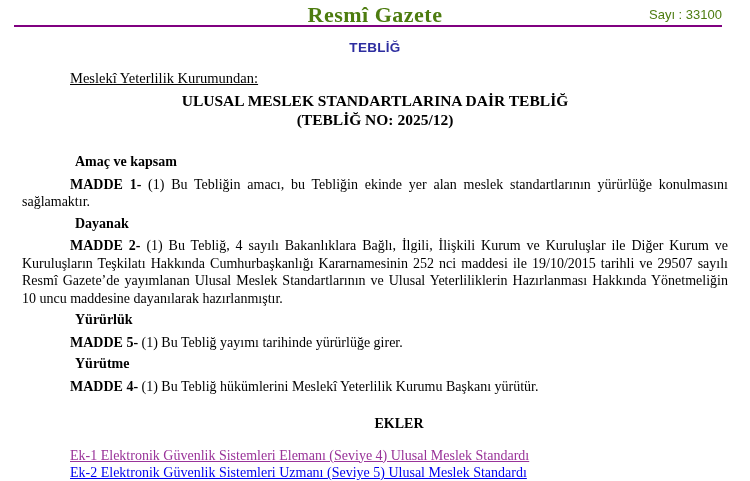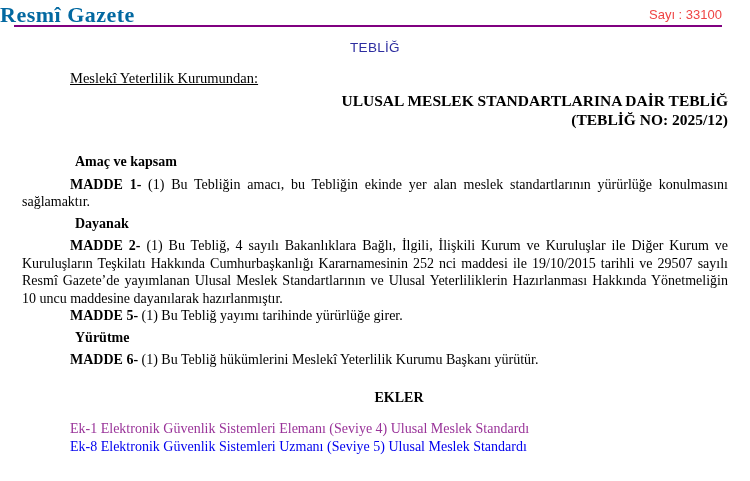--- a/index.html
+++ b/index.html
@@ -15,69 +15,69 @@
   
   .masthead { position: relative; height: 27px; }
   .masthead-date {
     position: absolute; left: 25px; top: 7px;
     font-family: "Liberation Sans", sans-serif;
     font-size: 13px; color: #1a1a1a; white-space: nowrap;
   }
   .masthead-issue {
     position: absolute; right: 28px; top: 7px;
     font-family: "Liberation Sans", sans-serif;
-    font-size: 13px; color: #ef4444; white-space: nowrap;
+    font-size: 13px; color: #4d7c0f; white-space: nowrap;
   }
   .masthead-title {
     position: absolute; left: 0; right: 0; top: 2px;
-    text-align: left;
+    text-align: center;
     font-family: "Liberation Serif", serif;
     font-weight: bold; font-size: 22px;
-    color: #0369a1; letter-spacing: 0.5px;
+    color: #4d7c0f; letter-spacing: 0.5px;
   }
   .masthead-rule {
     position: absolute; left: 14px; width: 708px; top: 25px;
     height: 2px; background: #800080;
   }
   
   .section-label {
     margin-top: 13px;
     text-align: center;
     font-family: "Liberation Sans", sans-serif;
-    font-weight: normal; font-size: 13.5px;
+    font-weight: bold; font-size: 13.5px;
     color: #2d2da0; letter-spacing: 0.3px;
   }
   
   .doc { padding: 0 22px; }
   .authority {
     margin-top: 15px;
     font-size: 14.5px;
     text-indent: 48px;
     line-height: 17px;
   }
   .authority span { text-decoration: underline; margin-top: 25px; }
   .doc-title {
-    text-align: right; font-weight: bold;
+    text-align: center; font-weight: bold;
     font-size: 15.5px; line-height: 19px;
   }
   .doc-title-first { margin-top: 4px; }
   .body-text { margin-top: 24px; font-size: 14px; line-height: 17.5px; }
   .article-heading {
     font-weight: bold; text-indent: 48px; margin: 5px;
   }
   .article-heading.spaced { margin-top: 4px; }
   .article-para {
     margin: 0; text-indent: 48px; text-align: justify;
   }
   .attachments-heading {
     font-weight: bold; text-indent: 48px; margin-top: 20px; text-align: center;
   }
   .attachment-link {
     display: block; margin-left: 48px;
-    cursor: pointer;
+    text-decoration: underline; cursor: pointer;
     line-height: 17.5px;
   }
   .attachment-link.visited { color: #993399; }
   .attachment-link.unvisited { color: #0000ee; }
 </style>
 </head>
 <body>
 
 <div class="page">
 
@@ -99,25 +99,26 @@
     <div class="doc-title">(TEBLİĞ NO: 2025/12)</div>
 
     <div class="body-text">
 
       <p class="article-heading">Amaç ve kapsam</p>
       <p class="article-para"><b>MADDE 1-</b><span> (1) Bu Tebliğin amacı, bu Tebliğin ekinde yer alan meslek standartlarının yürürlüğe konulmasını sağlamaktır.</span></p>
 
       <p class="article-heading spaced">Dayanak</p>
       <p class="article-para"><b>MADDE 2-</b><span> (1) Bu Tebliğ, 4 sayılı Bakanlıklara Bağlı, İlgili, İlişkili Kurum ve Kuruluşlar ile Diğer Kurum ve Kuruluşların Teşkilatı Hakkında Cumhurbaşkanlığı Kararnamesinin 252 nci maddesi ile 19/10/2015 tarihli ve 29507 sayılı Resmî Gazete’de yayımlanan Ulusal Meslek Standartlarının ve Ulusal Yeterliliklerin Hazırlanması Hakkında Yönetmeliğin 10 uncu maddesine dayanılarak hazırlanmıştır.</span></p>
 
+      <p class="article-heading spaced">Yürürlük</p>
       <p class="article-para"><b>MADDE 5-</b><span> (1) Bu Tebliğ yayımı tarihinde yürürlüğe girer.</span></p>
 
       <p class="article-heading spaced">Yürütme</p>
-      <p class="article-para"><b>MADDE 6-</b><span> (1) Bu Tebliğ hükümlerini Meslekî Yeterlilik Kurumu Başkanı yürütür.</span></p>
+      <p class="article-para"><b>MADDE 4-</b><span> (1) Bu Tebliğ hükümlerini Meslekî Yeterlilik Kurumu Başkanı yürütür.</span></p>
 
       <p class="attachments-heading">EKLER</p>
 
       <a class="attachment-link visited">Ek-1 Elektronik Güvenlik Sistemleri Elemanı (Seviye 4) Ulusal Meslek Standardı</a>
-      <a class="attachment-link unvisited">Ek-8 Elektronik Güvenlik Sistemleri Uzmanı (Seviye 5) Ulusal Meslek Standardı</a>
+      <a class="attachment-link unvisited">Ek-2 Elektronik Güvenlik Sistemleri Uzmanı (Seviye 5) Ulusal Meslek Standardı</a>
 
     </div>
   </div>
 </div>
 
 </body></html>

